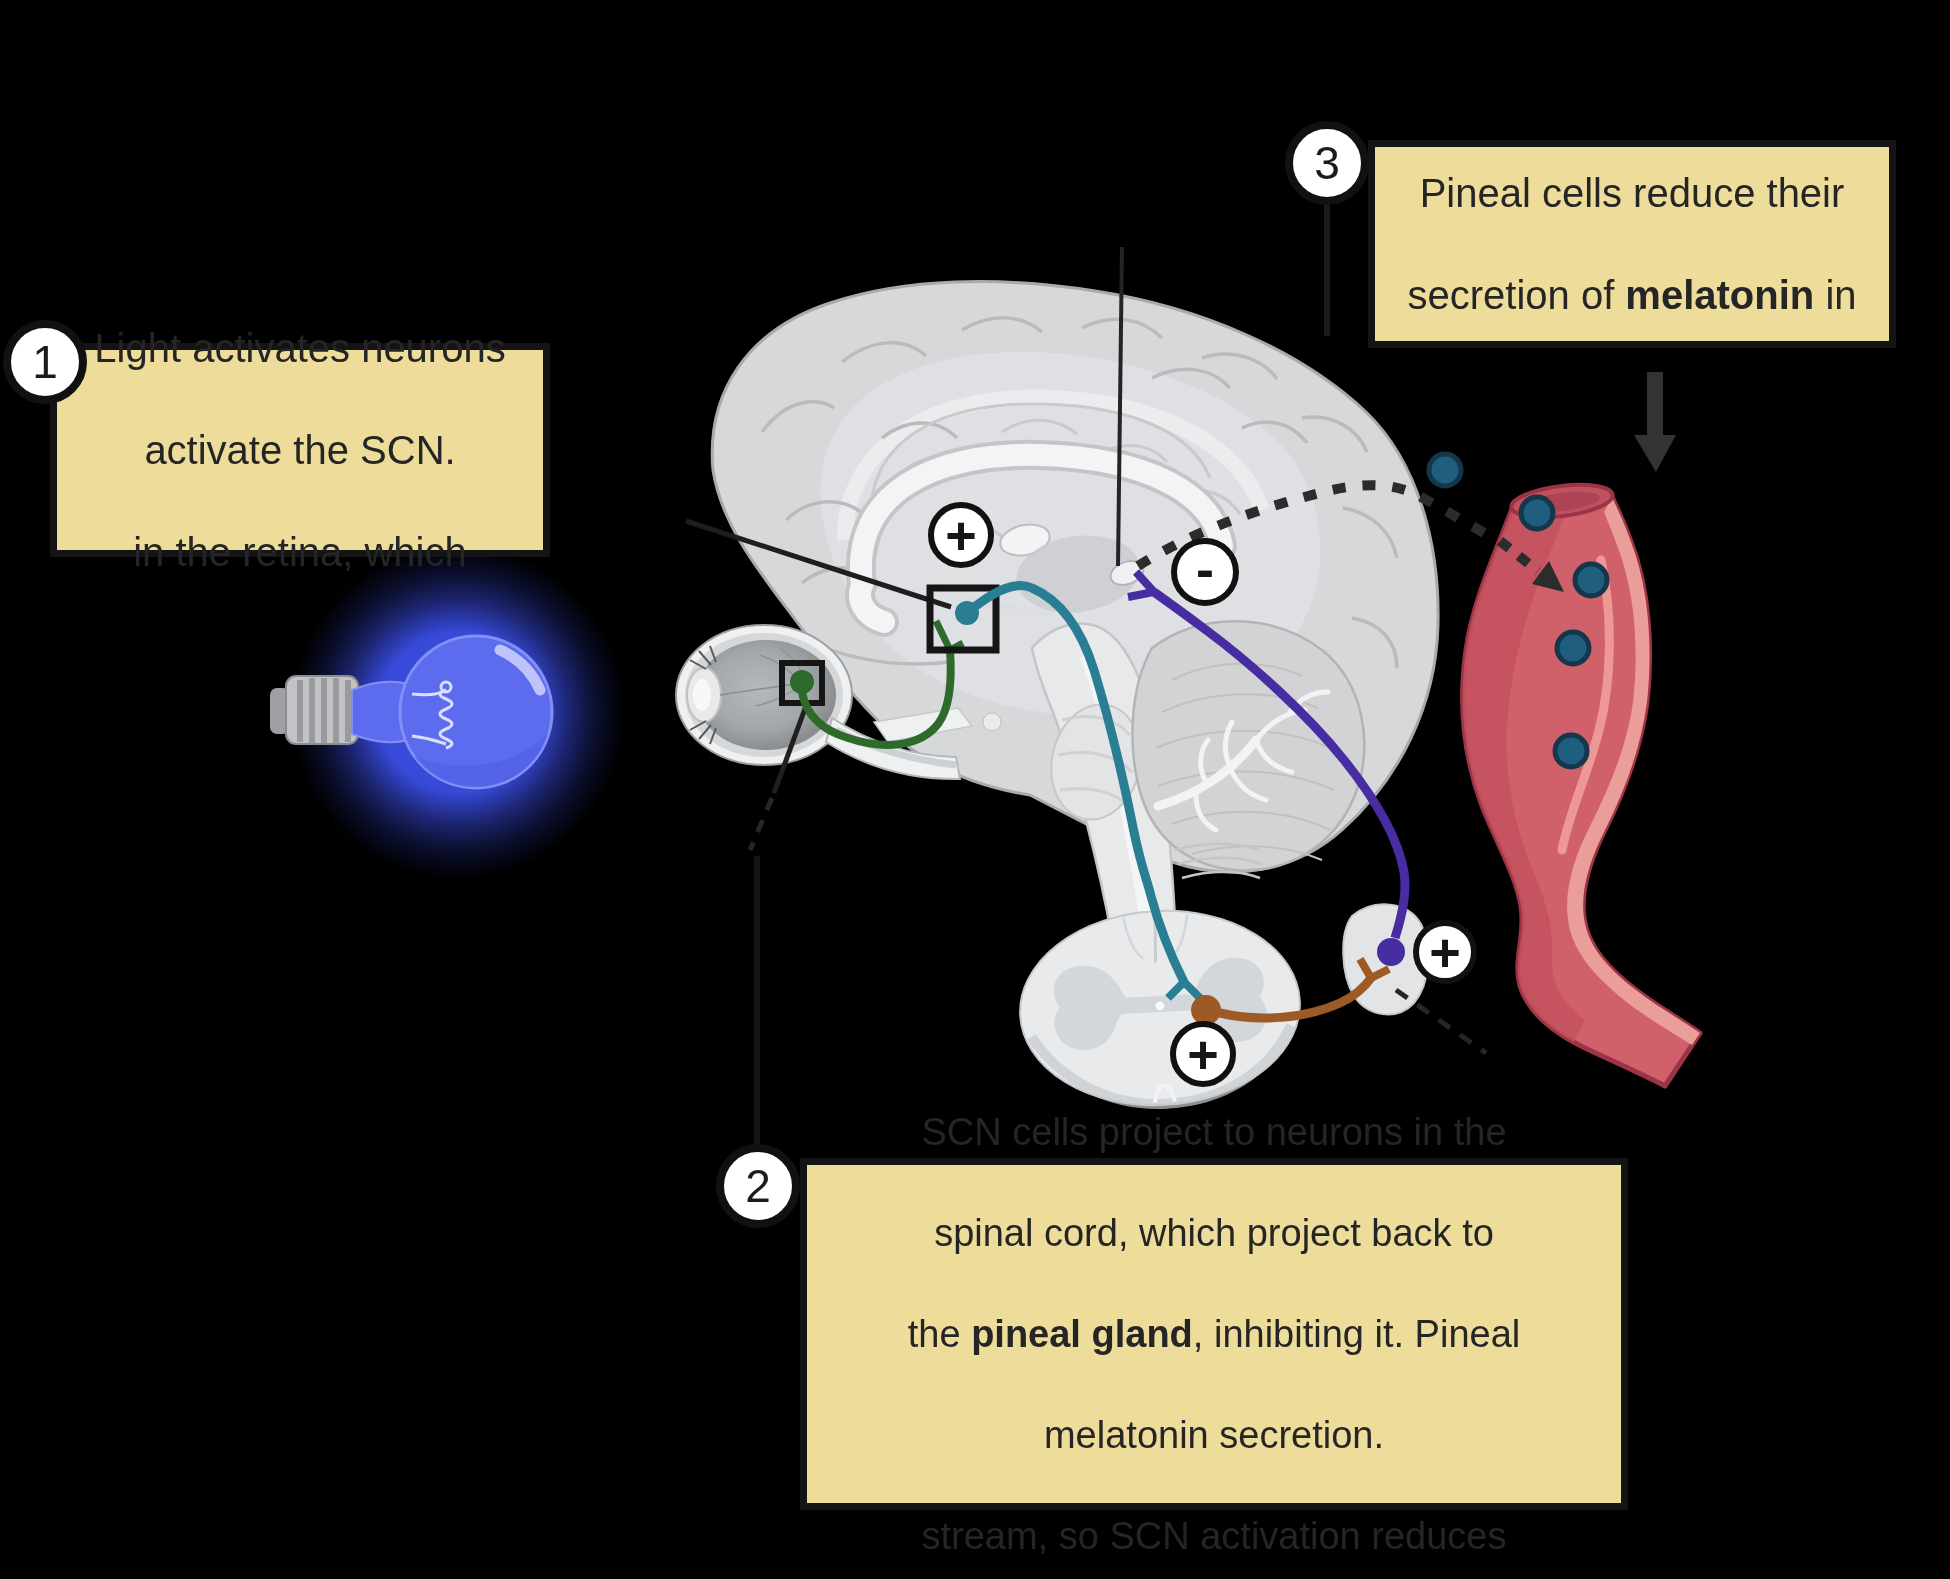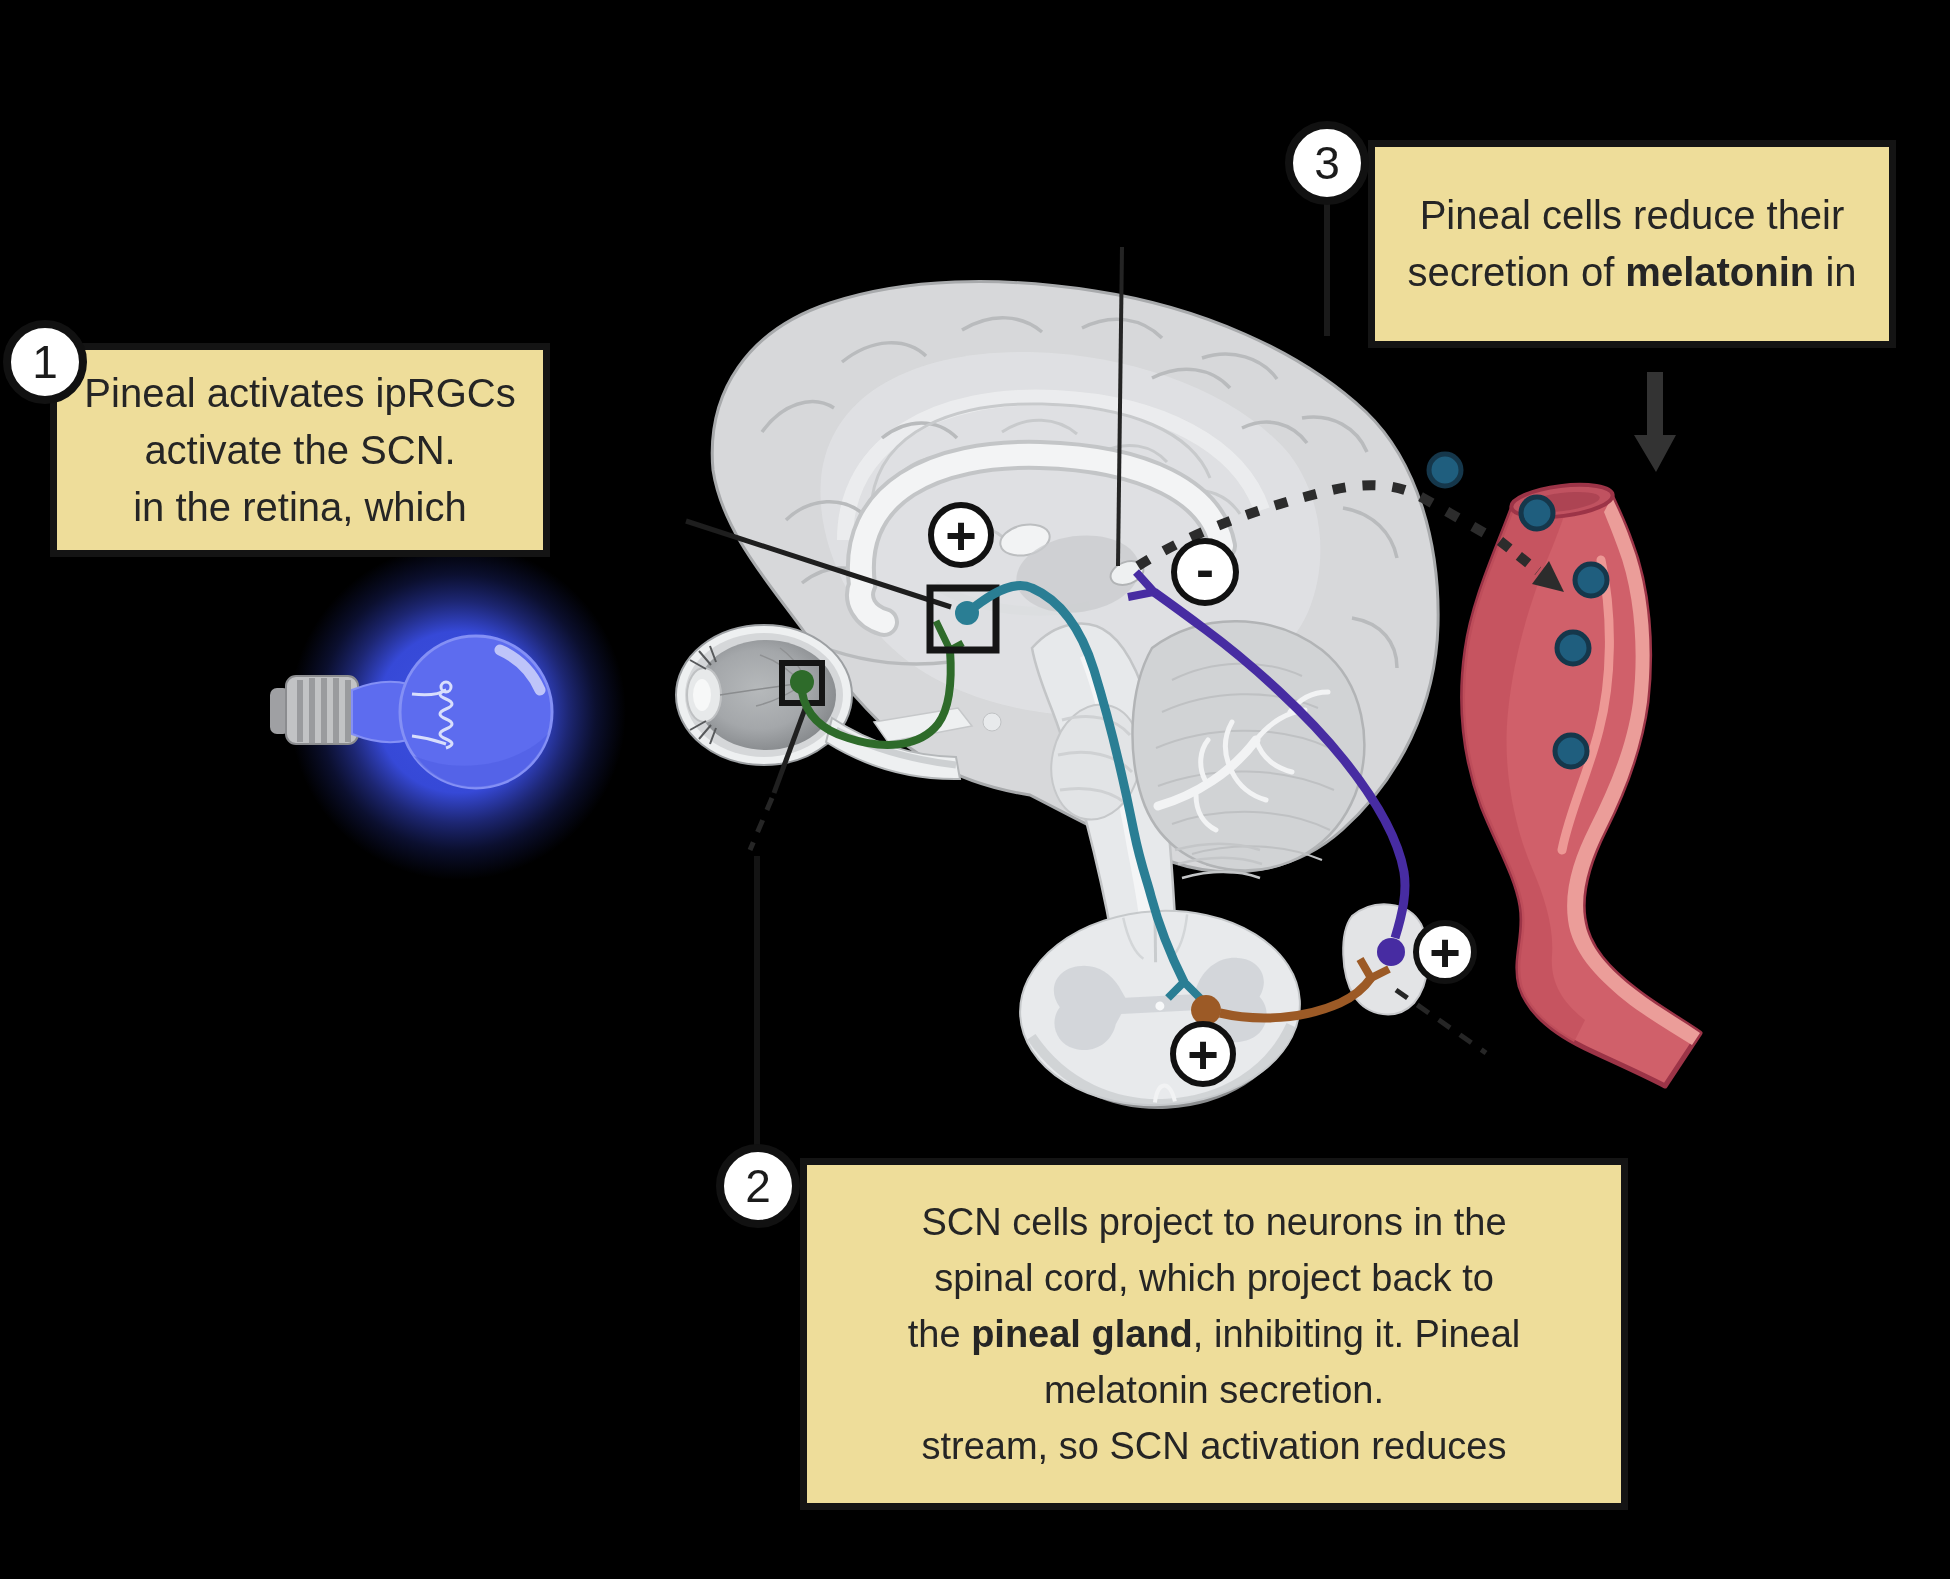--- a/index.html
+++ b/index.html
@@ -2,21 +2,21 @@
 <html style="--callout-bg: #eedd9a; --callout-border: #141414; --text-dark: #252525; --green: #2e6b2a; --teal: #2a7e94; --purple: #472ca2; --brown: #9c5a26; --melatonin: #1f5e7e; --melatonin-ring: #15374b; --bulb-blue: #5d6cef; --glow-blue: #3c51ef; --vessel-red: #d0606a; --vessel-light: #eb9d99; --vessel-dark: #9c3447;"><head>
 <meta charset="utf-8">
 <style>
   html,body{margin:0;padding:0;background:#000;}
   .stage{position:relative;width:1950px;height:1579px;background:#000;overflow:hidden;
          font-family:"Liberation Sans",sans-serif;}
   .stage svg{position:absolute;left:0;top:0;}
   .callout{position:absolute;box-sizing:border-box;background:var(--callout-bg);
            border:7px solid var(--callout-border);color:var(--text-dark);
            display:flex;flex-direction:column;justify-content:center;align-items:center;
-           text-align:center;z-index:5;}
+           text-align:center;z-index:5;gap:45px;}
   .cl-line{white-space:nowrap;}
   .b{font-weight:bold;}
   #callout-1{left:50px;top:343px;width:500px;height:214px;font-size:40px;line-height:57px;}
   #callout-2{left:800px;top:1158px;width:828px;height:352px;font-size:38px;line-height:56px;}
   #callout-3{left:1368px;top:140px;width:528px;height:208px;font-size:40px;line-height:57px;}
   .numcircle{position:absolute;box-sizing:border-box;width:84px;height:84px;background:#fff;
              border:8px solid #111;border-radius:50%;display:flex;align-items:center;
              justify-content:center;font-size:46px;color:#1b1b1b;z-index:6;}
   #num1{left:3px;top:320px;}
   #num2{left:716px;top:1144px;}
@@ -274,21 +274,21 @@
     <circle class="badge-circle" cx="1203" cy="1054" r="30"></circle>
     <text class="badge-text" x="1203" y="1073">+</text>
   </g>
   <g>
     <circle class="badge-circle" cx="1445" cy="952" r="29"></circle>
     <text class="badge-text" x="1445" y="971">+</text>
   </g>
 </svg>
 
   <div class="callout" id="callout-1">
-      <div class="cl-line"><span>Pineal activates ipRGCs</span></div>
+      <div class="cl-line"><span>Light activates neurons</span></div>
       <div class="cl-line"><span>activate the SCN.</span></div>
       <div class="cl-line"><span>in the retina, which</span></div>
     </div>
   <div class="callout" id="callout-2">
       <div class="cl-line"><span>SCN cells project to neurons in the</span></div>
       <div class="cl-line"><span>spinal cord, which project back to</span></div>
       <div class="cl-line"><span>the </span><span class="b">pineal gland</span><span>, inhibiting it. Pineal</span></div>
       <div class="cl-line"><span>melatonin secretion.</span></div>
       <div class="cl-line"><span>stream, so SCN activation reduces</span></div>
     </div>

